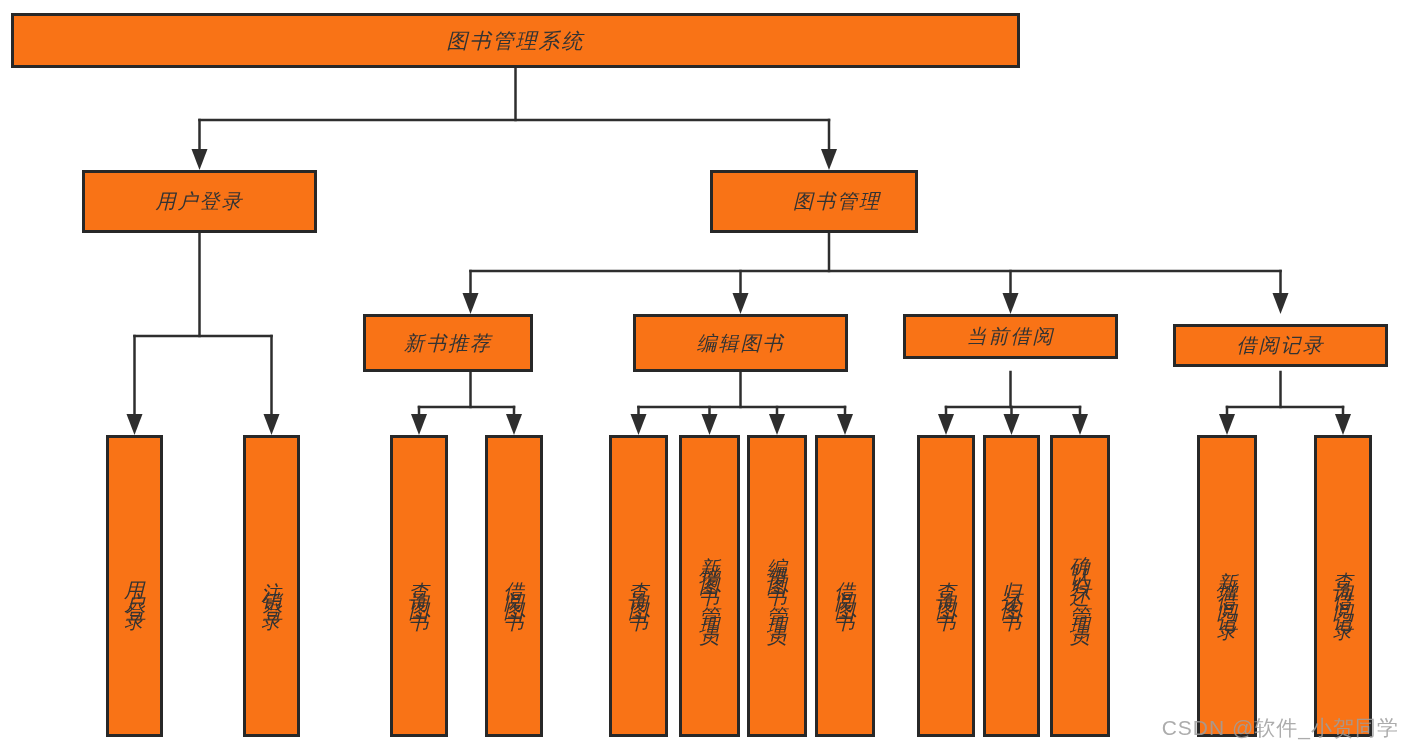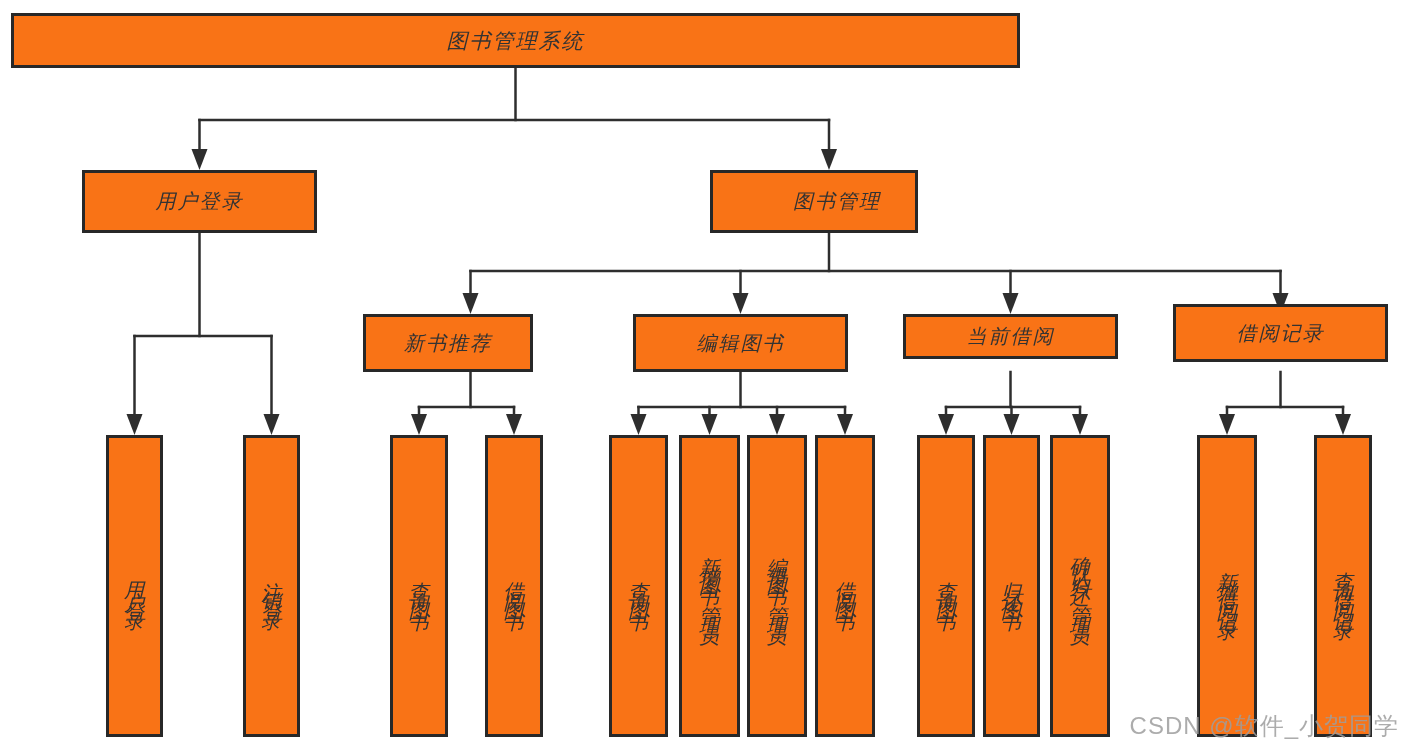--- a/index.html
+++ b/index.html
@@ -39,21 +39,21 @@
     text-orientation: mixed;
     font-size: 20px;
     letter-spacing: 10px;
     color: #333333;
     line-height: 1;
   }
   .watermark {
     position: absolute;
     right: 6px;
     bottom: 5px;
-    font-size: 24px;
+    font-size: 21px;
     color: rgba(158, 158, 158, 0.85);
     letter-spacing: 1px;
     white-space: nowrap;
     z-index: 5;
     margin-top: 9px;
   }
 </style>
 </head>
 <body>
 
@@ -127,21 +127,21 @@
 
   <div class="box h" style="left:363px; top:314px; width:170px; height:58px;">
     <span>新书推荐</span>
   </div>
   <div class="box h" style="left:633px; top:314px; width:215px; height:58px;">
     <span>编辑图书</span>
   </div>
   <div class="box h" style="left:903px; top:314px; width:215px; height:45px;">
     <span>当前借阅</span>
   </div>
-  <div class="box h" style="left:1173px; top:304px; width:215px; height:58px;">
+  <div class="box h" style="left:1173px; top:324px; width:215px; height:43px;">
     <span>借阅记录</span>
   </div>
 
   <div class="box v" style="left:106px; top:435px; width:57px; height:302px;">
     <span>用户登录</span>
   </div>
   <div class="box v" style="left:243px; top:435px; width:57px; height:302px;">
     <span>注销登录</span>
   </div>
 

